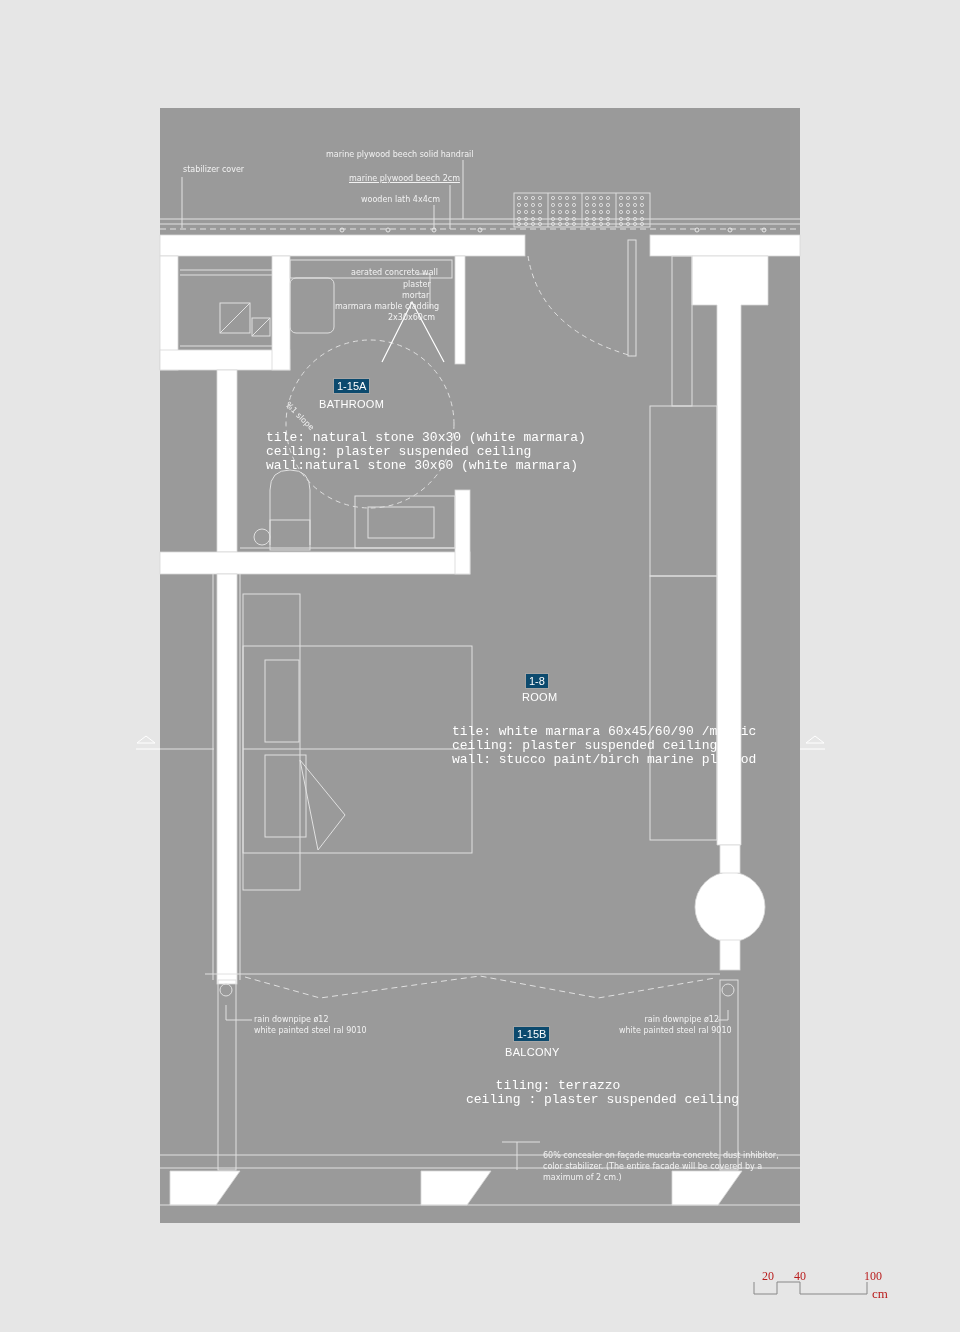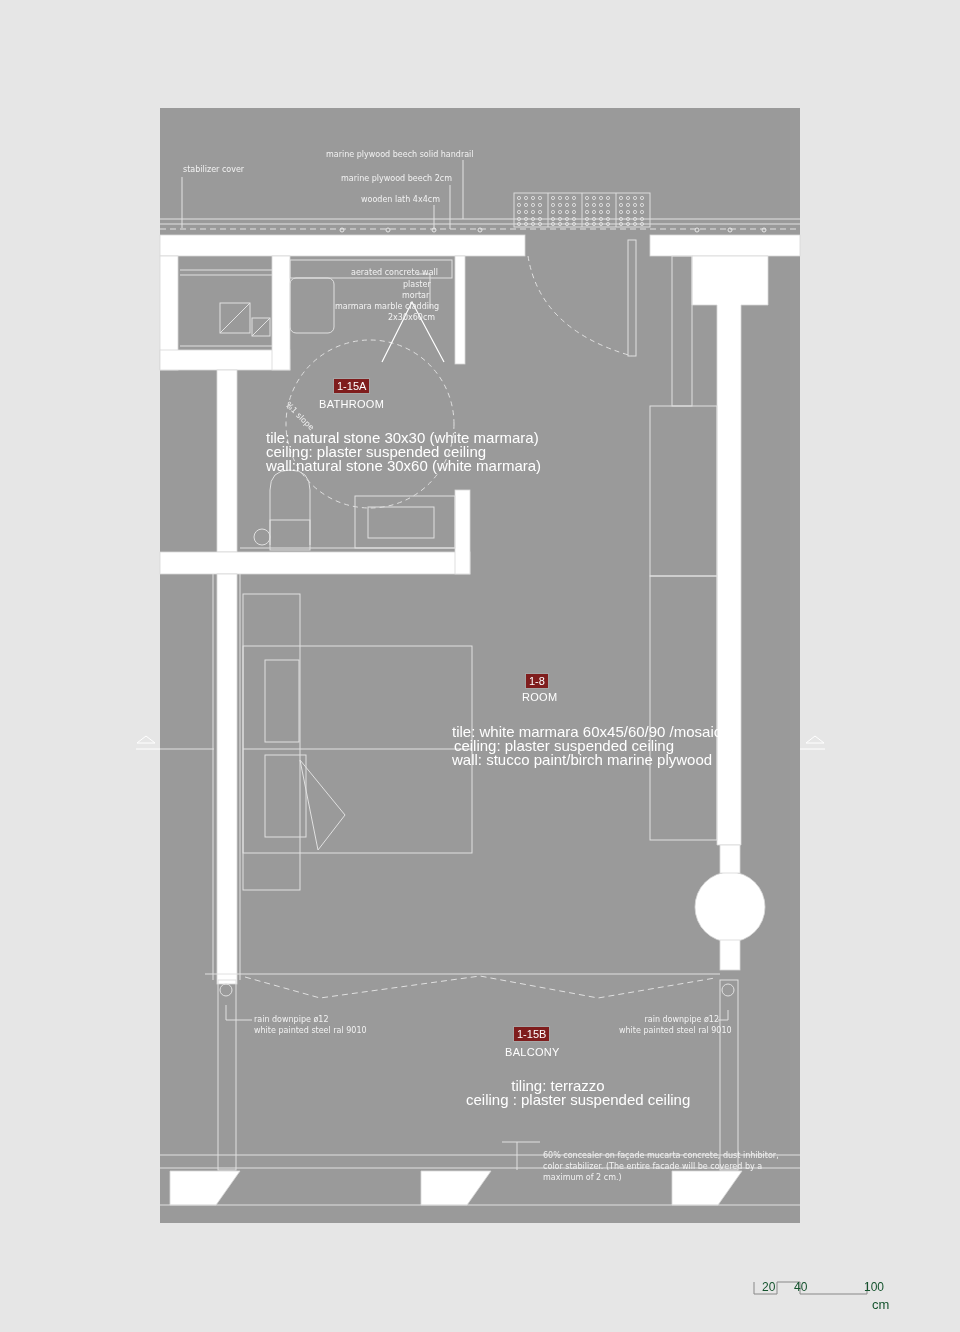--- a/index.html
+++ b/index.html
@@ -2,25 +2,25 @@
 <html><head>
 <meta charset="utf-8">
 <style>
   html, body { margin:0; padding:0; }
   body { width:960px; height:1332px; background:#e6e6e6; position:relative; overflow:hidden;
          font-family:"Liberation Sans", sans-serif; }
   .plan { position:absolute; left:160px; top:108px; width:640px; height:1115px; background:#9a9a9a; }
   svg.draw { position:absolute; left:0; top:0; width:960px; height:1332px; }
   .lbl { position:absolute; color:#fff; font-family:"Liberation Sans", sans-serif; white-space:nowrap; }
   .note { font-size:8px; color:#f2f2f2; font-family:"DejaVu Sans", sans-serif; }
-  .room-id { font-size:11px; padding:1px 3px; background:#7f1d1d; border:1px solid #a6a6a6; }
+  .room-id { font-size:11px; padding:1px 3px; background:#0c4a6e; border:1px solid #a6a6a6; }
   .room-name { font-size:11px; letter-spacing:0.3px; }
-  .spec { font-size:15px; line-height:14px; text-align:center; }
+  .spec { font-size:13px; line-height:14px; text-align:center;font-family:Liberation Mono, monospace; }
   .scale { position:absolute; left:752px; top:1268px; width:140px; height:30px; }
-  .scale .t { position:absolute; font-family:Liberation Sans, sans-serif; font-size:12px; color:#14532d;margin-top:11px; }
+  .scale .t { position:absolute; font-family:Liberation Serif, serif; font-size:12px; color:#b91c1c; }
   .scale .cm { font-size:13px; }
 </style>
 </head>
 <body>
 
 <div class="plan"></div>
 
 <svg class="draw" viewBox="0 0 960 1332" xmlns="http://www.w3.org/2000/svg">
   <g fill="none" stroke="#e2e2e2" stroke-width="1">
 
@@ -168,21 +168,21 @@
 
     <polygon points="137,743 146,736 155,743" stroke="#ffffff"></polygon>
     <polygon points="806,743 815,736 824,743" stroke="#ffffff"></polygon>
     <line x1="136" y1="749" x2="160" y2="749" stroke="#ffffff"></line>
     <line x1="800" y1="749" x2="825" y2="749" stroke="#ffffff"></line>
   </g>
 </svg>
 
 <div class="lbl note" style="left:183px;top:165px;">stabilizer cover</div>
 <div class="lbl note" style="left:326px;top:150px;">marine plywood beech solid handrail</div>
-<div class="lbl note" style="left:341px;top:174px;">marine plywood beech 2cm</div>
+<div class="lbl note" style="left:349px;top:174px;text-decoration:underline;">marine plywood beech 2cm</div>
 <div class="lbl note" style="left:361px;top:195px;">wooden lath 4x4cm</div>
 
 <div class="lbl note" style="left:351px;top:268px;">aerated concrete wall</div>
 <div class="lbl note" style="left:403px;top:280px;">plaster</div>
 <div class="lbl note" style="left:402px;top:291px;">mortar</div>
 <div class="lbl note" style="left:335px;top:302px;">marmara marble cladding</div>
 <div class="lbl note" style="left:388px;top:313px;">2x30x60cm</div>
 
 <div class="lbl room-id" style="left:333px;top:378px;">1-15A</div>
 <div class="lbl room-name" style="left:319px;top:398px;">BATHROOM</div>

